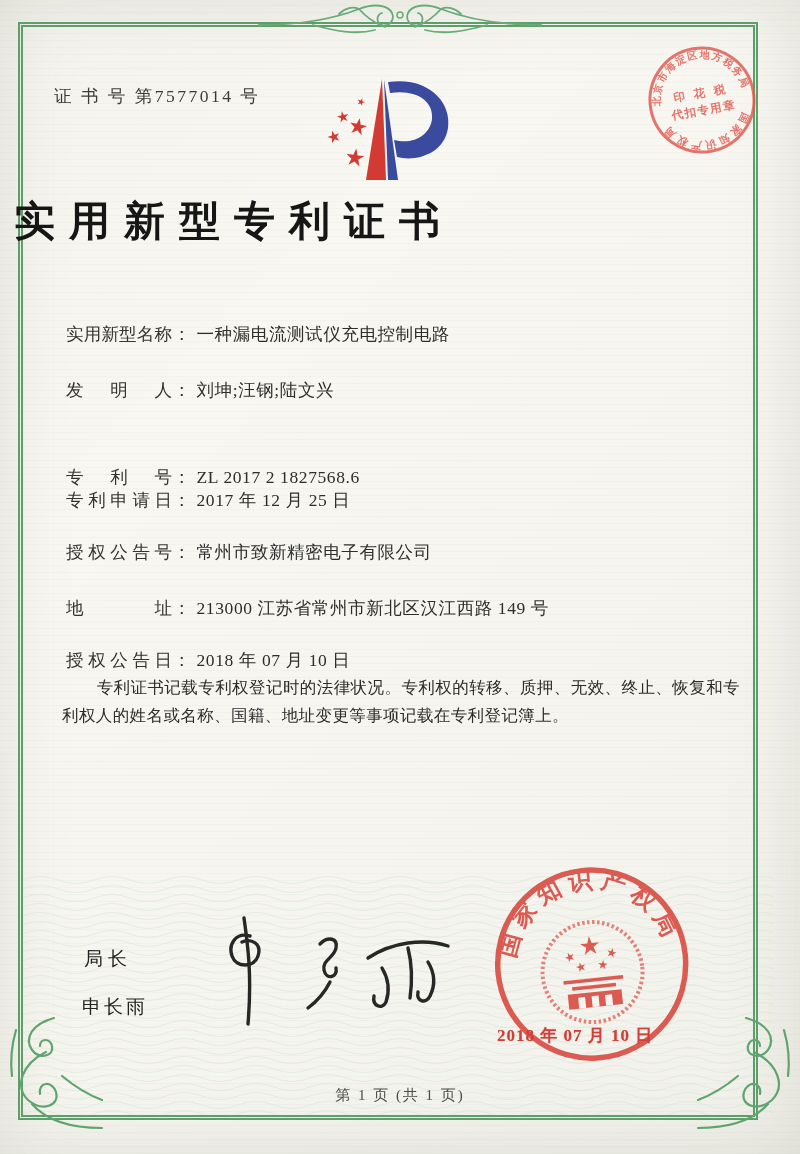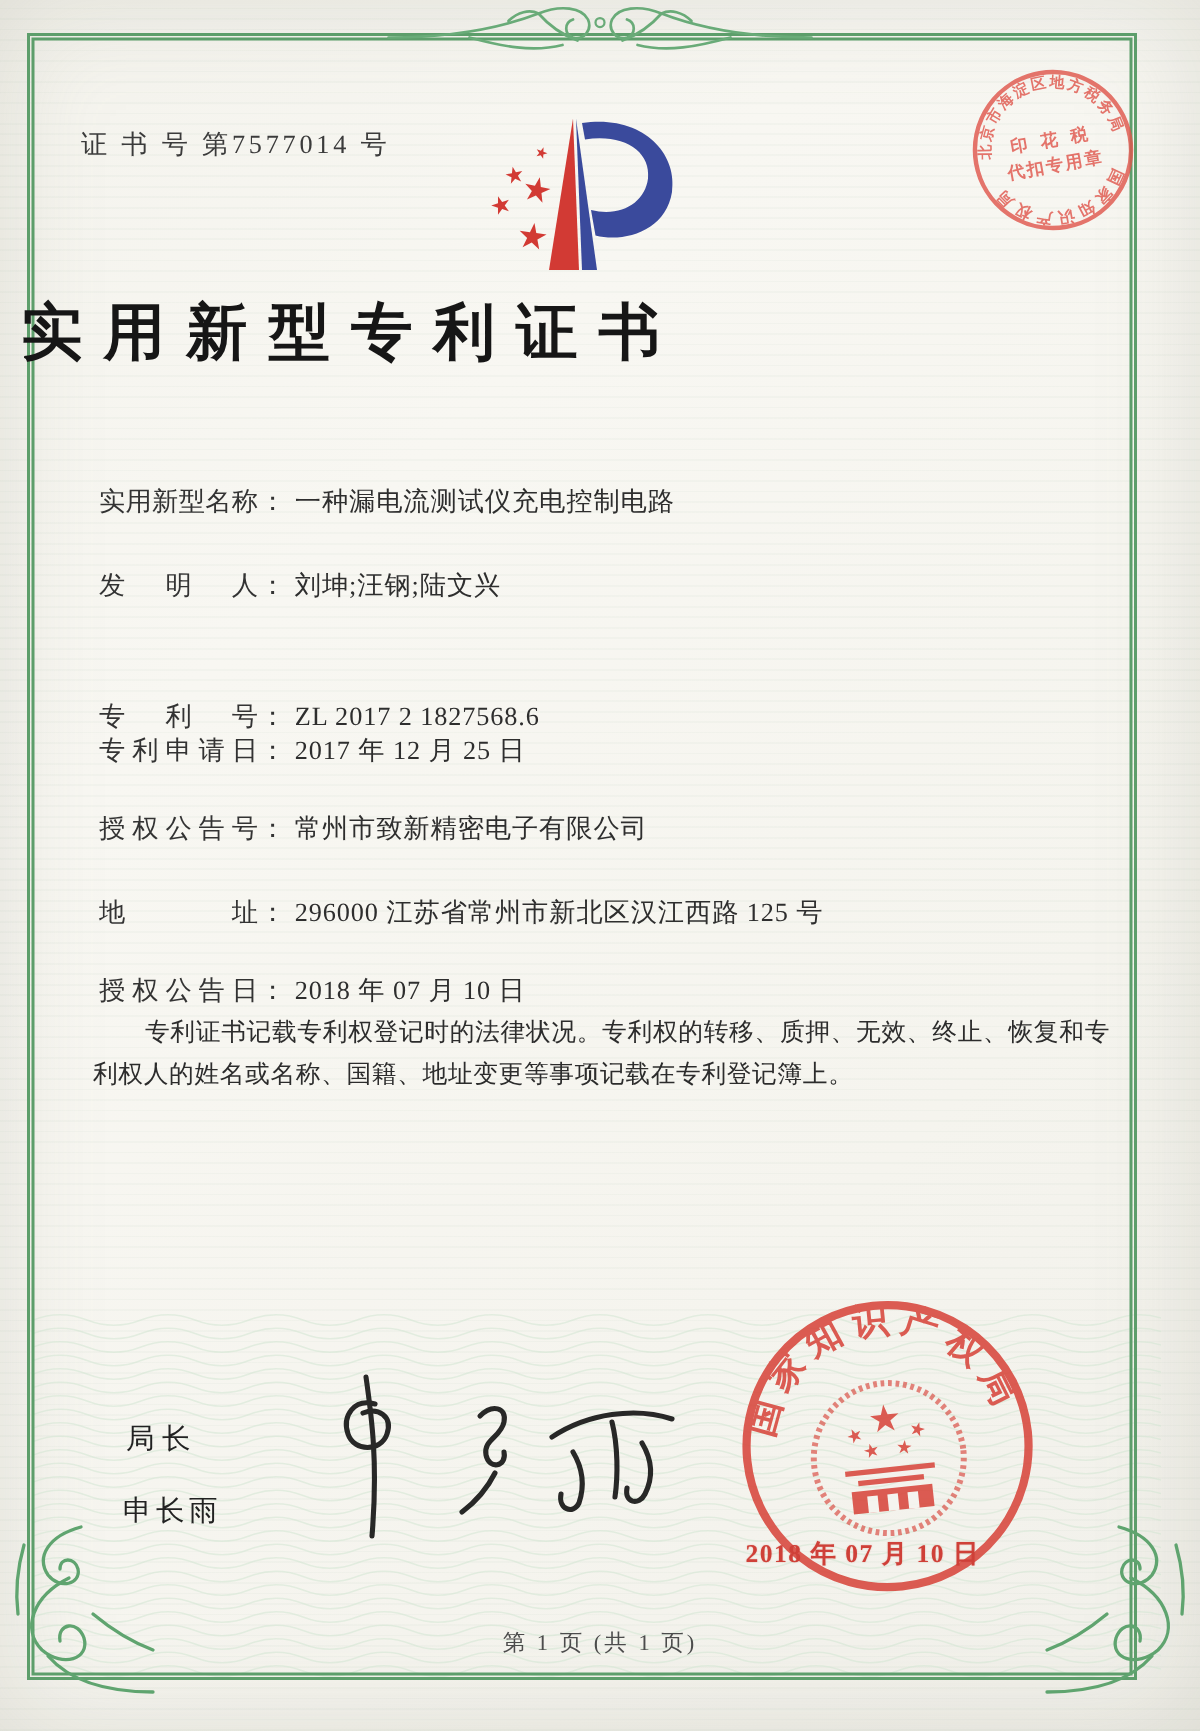--- a/index.html
+++ b/index.html
@@ -181,21 +181,21 @@
     <div class="field-row" style="top:112px;margin-top:35px;">
       <span class="f-label">专利号</span><span class="f-colon">：</span><span class="f-value">ZL 2017 2 1827568.6</span>
     </div>
     <div class="field-row" style="top:170px;">
       <span class="f-label">专利申请日</span><span class="f-colon">：</span><span class="f-value">2017 年 12 月 25 日</span>
     </div>
     <div class="field-row" style="top:222px;">
       <span class="f-label">授权公告号</span><span class="f-colon">：</span><span class="f-value">常州市致新精密电子有限公司</span>
     </div>
     <div class="field-row" style="top:278px;">
-      <span class="f-label">地址</span><span class="f-colon">：</span><span class="f-value">296000 江苏省常州市新北区汉江西路 125 号</span>
+      <span class="f-label">地址</span><span class="f-colon">：</span><span class="f-value">213000 江苏省常州市新北区汉江西路 149 号</span>
     </div>
     <div class="field-row" style="top:330px;">
       <span class="f-label">授权公告日</span><span class="f-colon">：</span><span class="f-value">2018 年 07 月 10 日</span>
     </div>
   </div>
 
   <div class="paras">
     <p>专利证书记载专利权登记时的法律状况。专利权的转移、质押、无效、终止、恢复和专利权人的姓名或名称、国籍、地址变更等事项记载在专利登记簿上。</p>
   </div>
 

